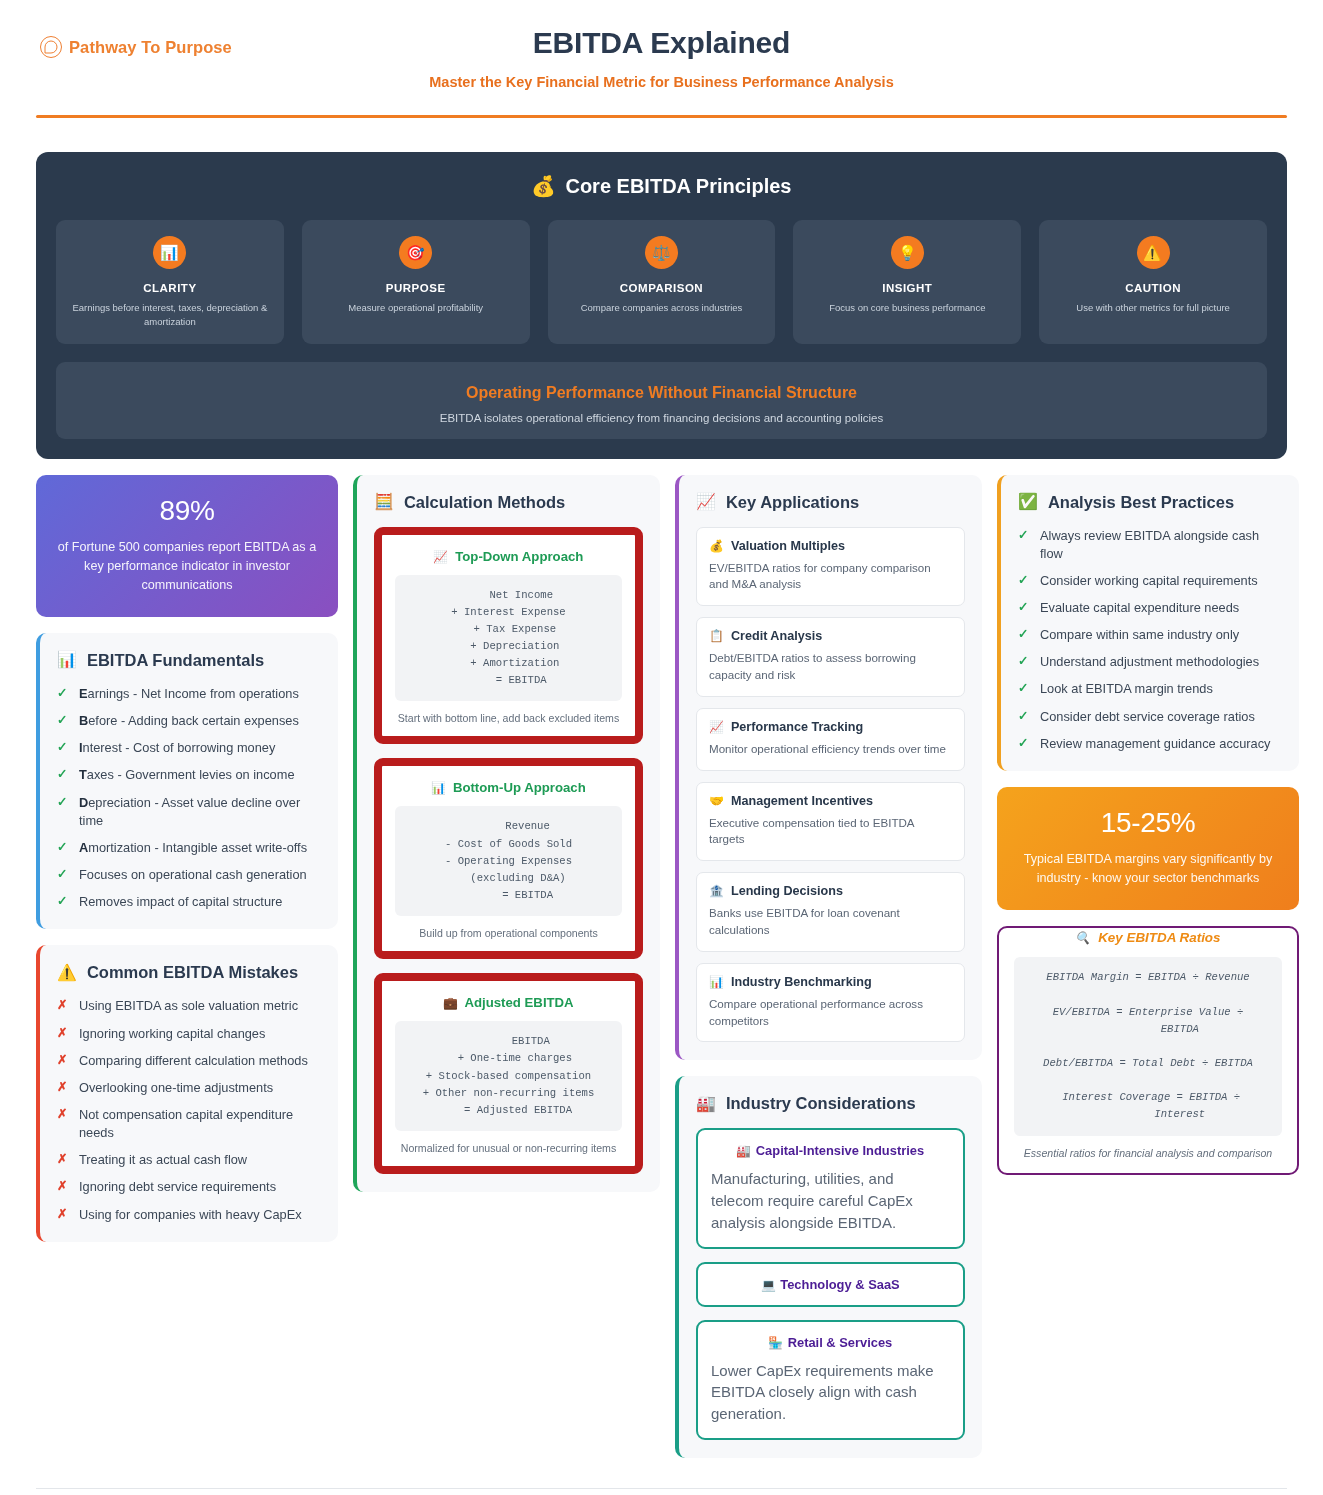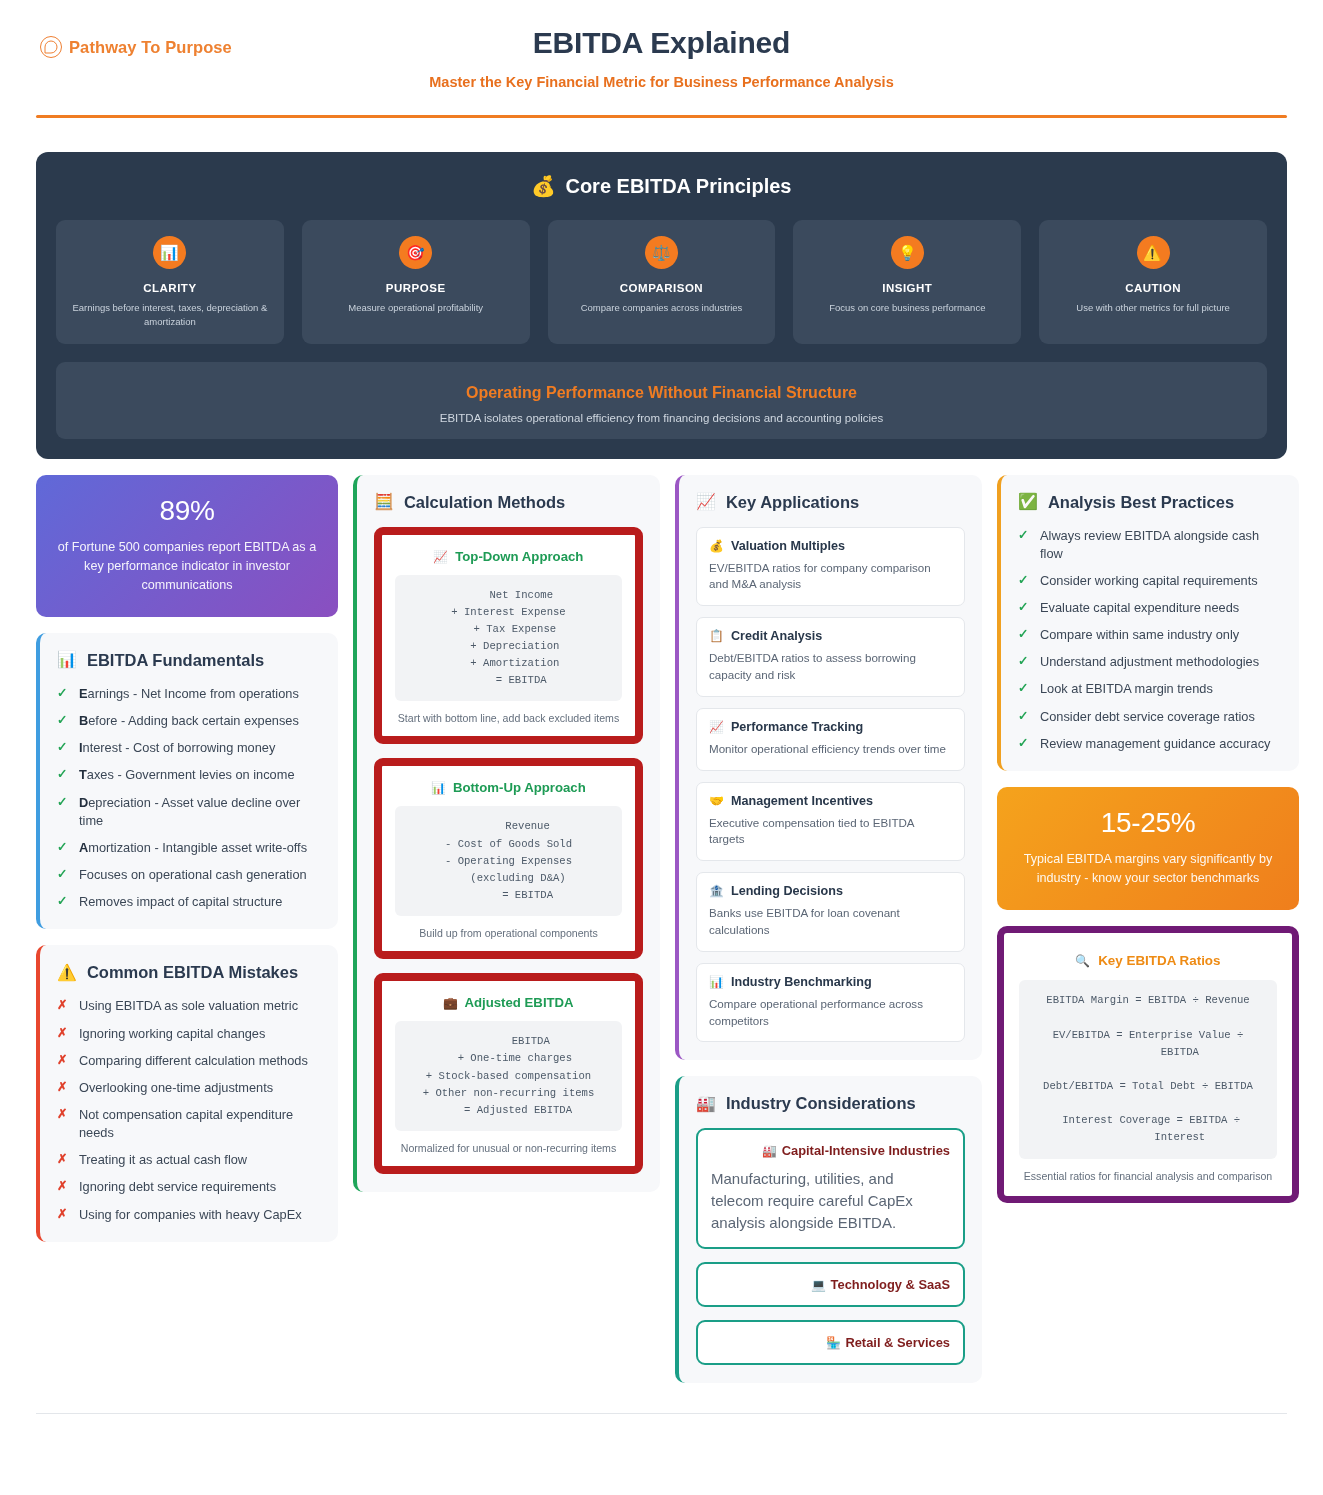--- a/index.html
+++ b/index.html
@@ -83,26 +83,26 @@
   
   .aitem { background:#fff; border:1px solid #e4e7eb; border-radius:7px; padding:11px 12px 12px; margin-bottom:11px; }
   .aitem:last-child { margin-bottom:0; }
   .aitem-t { font-size:12.6px; font-weight:700; color:#28374a; display:flex; gap:7px; align-items:center; }
   .aitem-t .em { font-size:12px; }
   .aitem-d { font-size:11.6px; line-height:1.45; color:#5b6675; margin-top:7px; }
 
   
   .titem { background:#fff; border:2px solid #1a9e87; border-radius:9px; padding:13px 13px 13px; margin-bottom:13px; }
   .titem:last-child { margin-bottom:0; }
-  .titem-t { text-align:right; font-size:12.9px; font-weight:700; color:#7f1d1d; }
+  .titem-t { text-align:center; font-size:12.9px; font-weight:700; color:#4c1d95; }
   .titem-t .em { font-size:12px; margin-right:4px; }
   .titem-d { font-size:15px; line-height:1.45; color:#5b6675; margin-top:10px; }
 
   
-  .rbox { background:#fff; border:7px solid #701a75; border-radius:10px; padding:20px 15px 14px; }
+  .rbox { background:#fff; border:2px solid #701a75; border-radius:10px; padding:2px 15px 14px;font-style:italic; }
   .rbox-h { text-align:center; font-size:13.4px; font-weight:700; color:#ee8b14; margin-bottom:12px; }
   .rbox-h .em { font-size:12px; margin-right:4px; }
   .rbox-f { text-align:center; font-size:10.6px; color:#646f7d; margin-top:11px; }
 
   
   .footer { margin-top:30px; border-top:1px solid #e3e6ea; padding:26px 0 26px; text-align:center; }
 </style>
 </head>
 <body>
 
@@ -353,20 +353,21 @@
         </div>
         <div class="titem">
           <div class="titem-t"><span class="em">🏭</span><span>Capital-Intensive Industries</span></div>
           <div class="titem-d">Manufacturing, utilities, and telecom require careful CapEx analysis alongside EBITDA.</div>
         </div>
         <div class="titem">
           <div class="titem-t"><span class="em">💻</span><span>Technology &amp; SaaS</span></div>
         </div>
         <div class="titem">
           <div class="titem-t"><span class="em">🏪</span><span>Retail &amp; Services</span></div>
+          <div class="titem-d">Lower CapEx requirements make EBITDA closely align with cash generation.</div>
         </div>
       </div>
     </div>
 
     <div class="col">
       <div class="card lo">
         <div class="card-h">
           <span class="em">✅</span>
           <span>Analysis Best Practices</span>
         </div>

